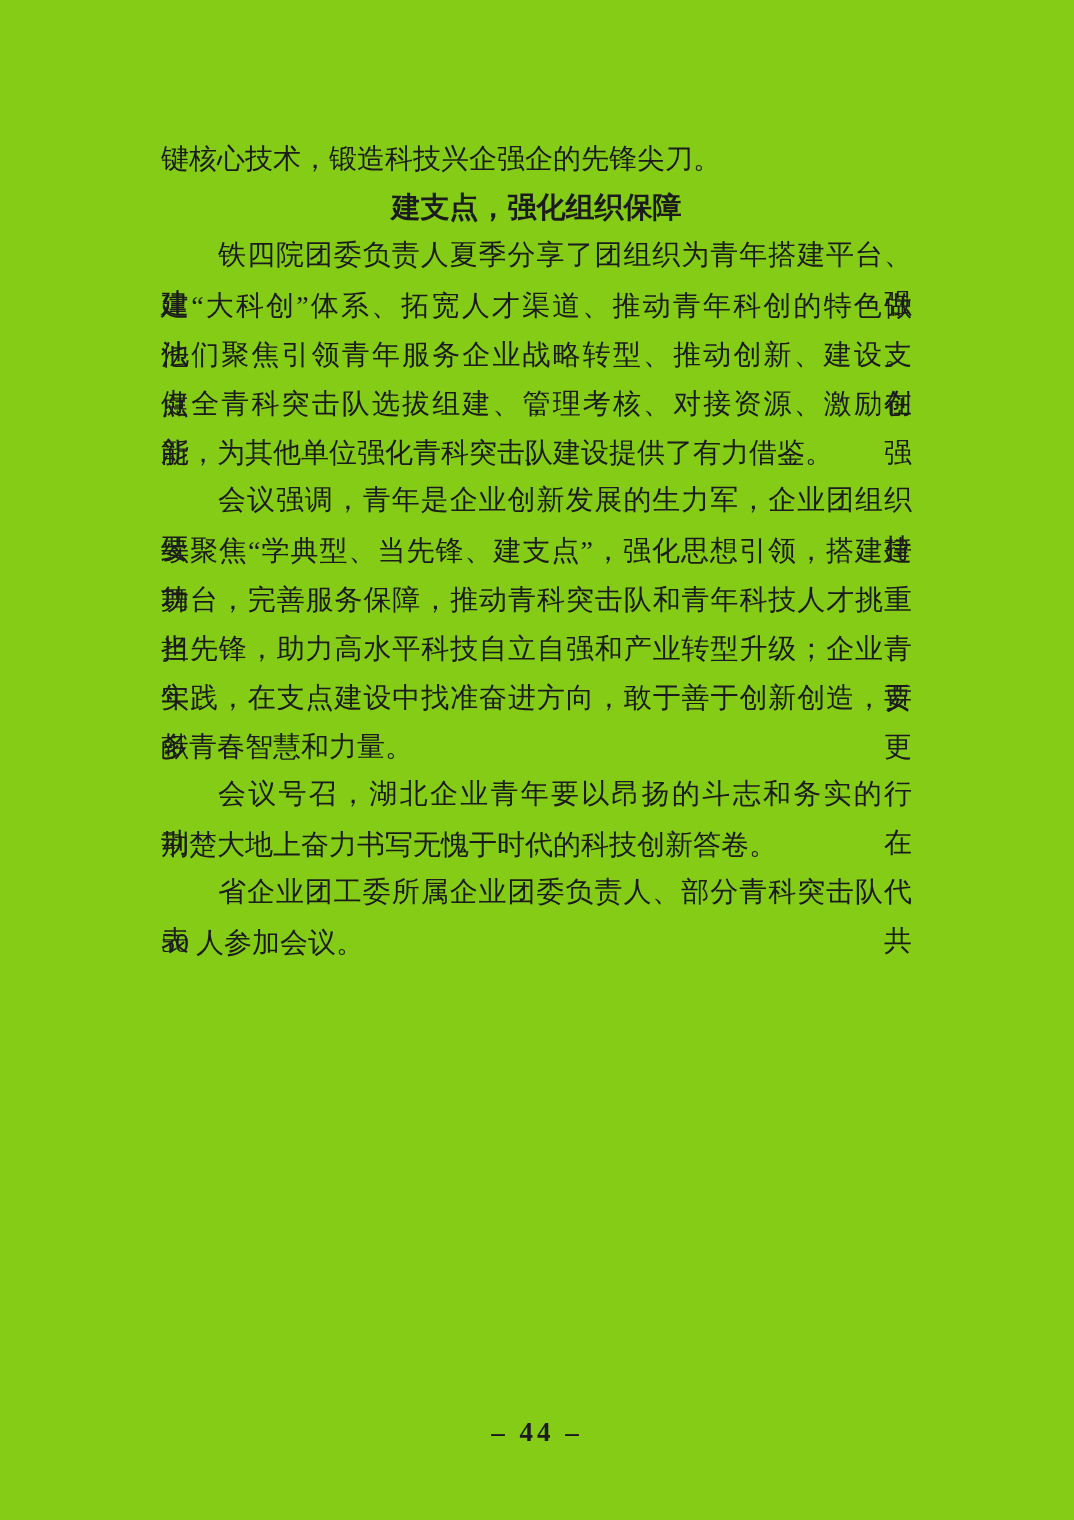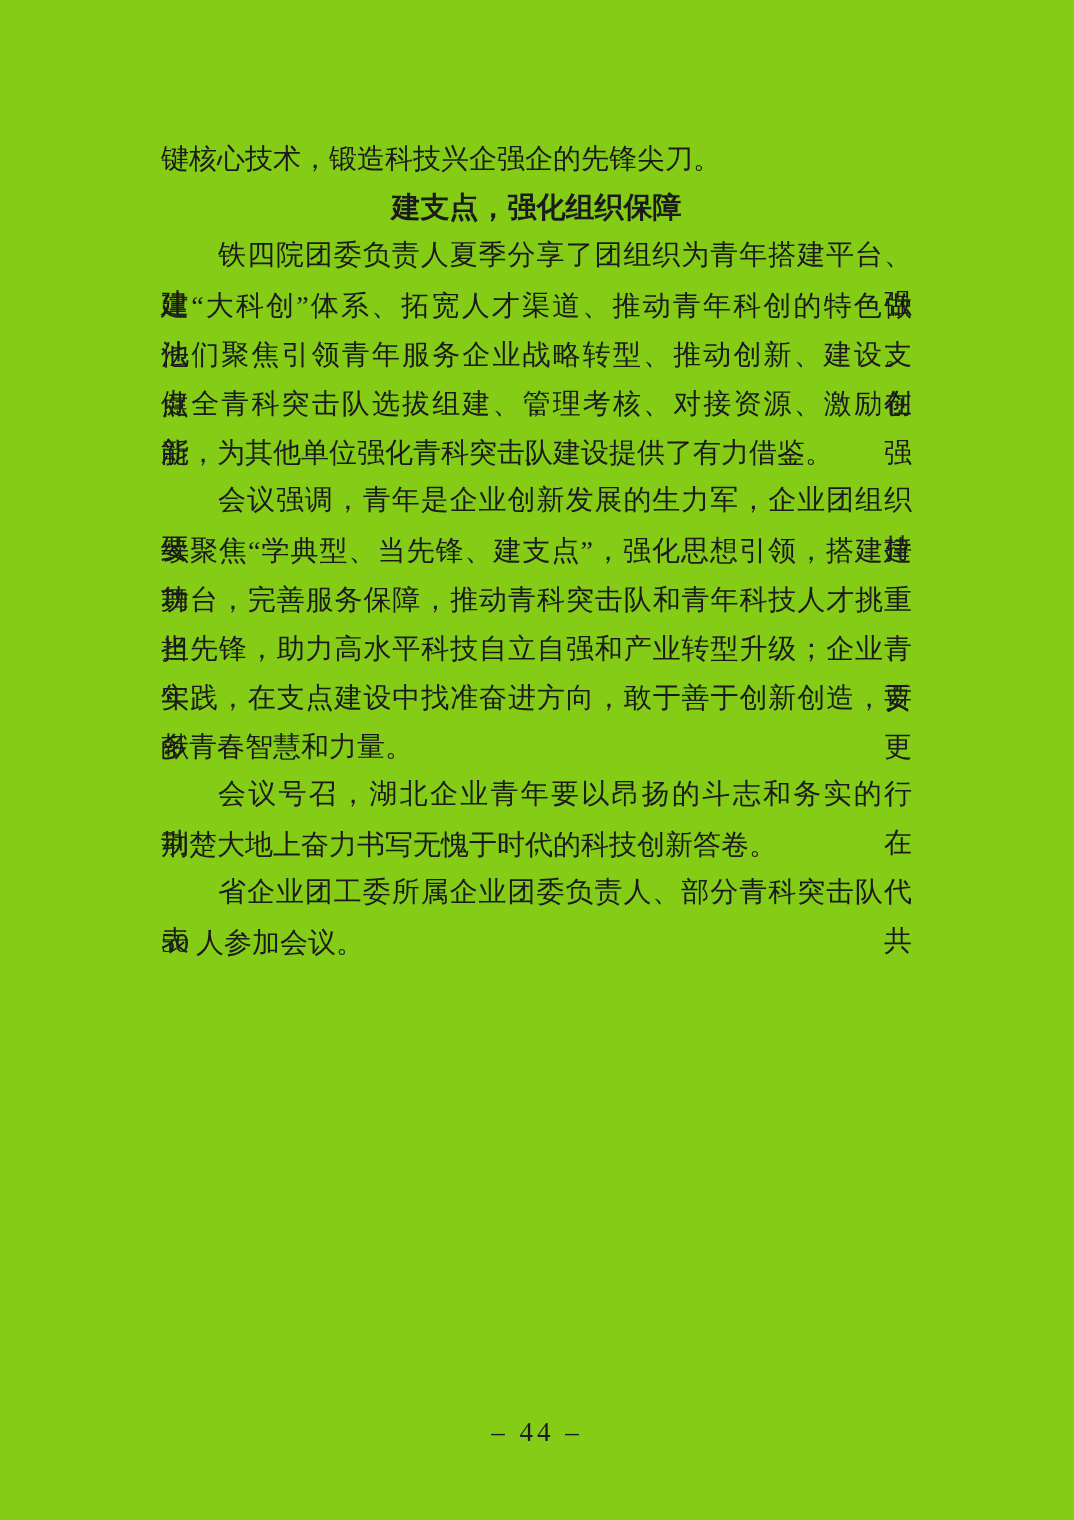--- a/index.html
+++ b/index.html
@@ -48,20 +48,21 @@
     position: absolute;
     left: 0;
     width: 1074px;
     top: 1408px;
     height: 49px;
     line-height: 49px;
     text-align: center;
     font-size: 27px;
     letter-spacing: 4px;
     color: #1b1b1b;
+    font-weight: bold;
   }
 </style>
 </head>
 <body>
 
 <div class="page">
   <div class="content">
     <div class="line">键核心技术，锻造科技兴企强企的先锋尖刀。</div>
     <div class="line heading">建支点，强化组织保障</div>
     <div class="line fill indent">铁四院团委负责人夏季分享了团组织为青年搭建平台、建强</div>

